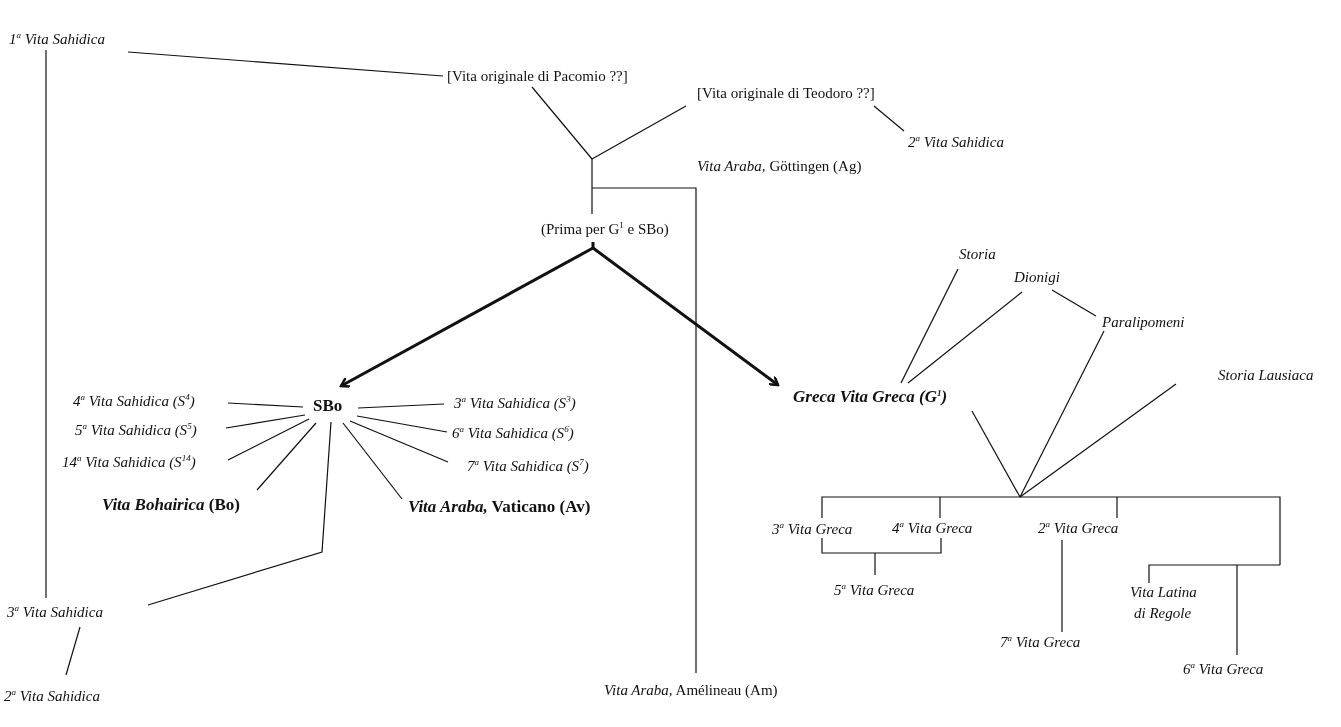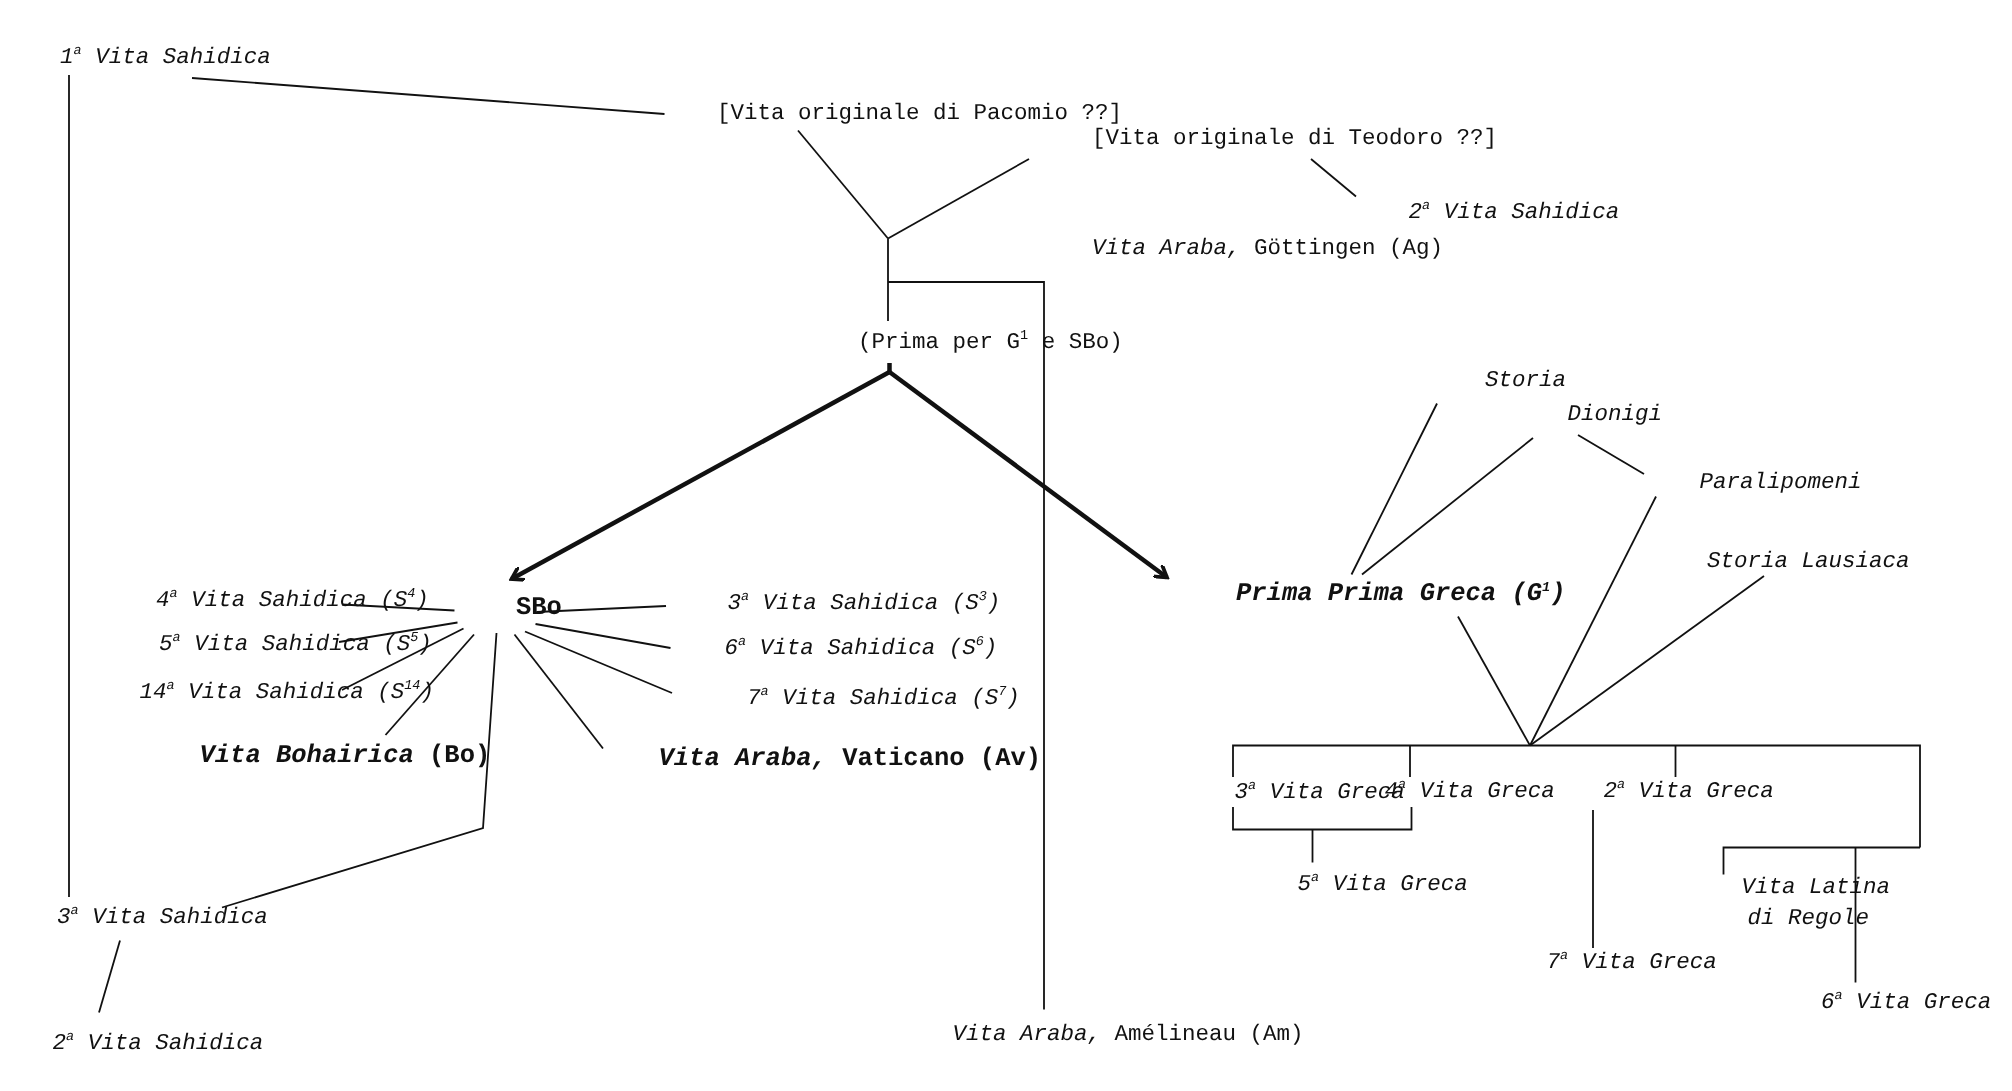--- a/index.html
+++ b/index.html
@@ -1,20 +1,20 @@
 <!DOCTYPE html>
 <html><head>
 <meta charset="utf-8">
 <style>
   html, body { margin: 0; padding: 0; background: #ffffff; }
   body { width: 1341px; height: 727px; position: relative; overflow: hidden;
          font-family: "DejaVu Serif", "Liberation Serif", serif; color: #111; }
   #stemma { position: absolute; left: 0; top: 0; width: 1341px; height: 727px; }
   .lbl { position: absolute; white-space: nowrap; font-size: 15px; line-height: 18px;
-         font-family: Liberation Mono, monospace; margin-left: 31px; }
+         font-family: Liberation Serif, serif; }
   .it { font-style: italic; }
   .bold { font-weight: bold; }
   .big { font-size: 17px; }
   sup { font-size: 9px; vertical-align: 6px; line-height: 0; }
   svg line, svg polyline { stroke: #111; fill: none; }
   .thin { stroke-width: 1.2; }
   .thick { stroke-width: 3; }
 </style>
 </head>
 <body>
@@ -90,28 +90,28 @@
 <div class="lbl it" style="left:75px;top:421px;"><span>5</span><sup>a</sup> <span>Vita Sahidica (S</span><sup>5</sup><span>)</span></div>
 <div class="lbl it" style="left:62px;top:453px;"><span>14</span><sup>a</sup> <span>Vita Sahidica (S</span><sup>14</sup><span>)</span></div>
 
 <div class="lbl it" style="left:454px;top:394px;"><span>3</span><sup>a</sup> <span>Vita Sahidica (S</span><sup>3</sup><span>)</span></div>
 <div class="lbl it" style="left:452px;top:424px;"><span>6</span><sup>a</sup> <span>Vita Sahidica (S</span><sup>6</sup><span>)</span></div>
 <div class="lbl it" style="left:467px;top:457px;"><span>7</span><sup>a</sup> <span>Vita Sahidica (S</span><sup>7</sup><span>)</span></div>
 
 <div class="lbl bold big" style="left:102px;top:496px;"><span class="it">Vita Bohairica</span><span> (Bo)</span></div>
 <div class="lbl bold big" style="left:408px;top:498px;"><span class="it">Vita Araba,</span><span> Vaticano (Av)</span></div>
 
-<div class="lbl it bold big" style="left:793px;top:388px;"><span>Prima Prima Greca  (G</span><sup>1</sup><span>)</span></div>
+<div class="lbl it bold big" style="left:793px;top:388px;"><span>Greca Vita Greca  (G</span><sup>1</sup><span>)</span></div>
 
 <div class="lbl it" style="left:959px;top:245px;">Storia</div>
 <div class="lbl it" style="left:1014px;top:268px;">Dionigi</div>
 <div class="lbl it" style="left:1102px;top:313px;">Paralipomeni</div>
-<div class="lbl it" style="left:1107px;top:366px;">Storia Lausiaca</div>
+<div class="lbl it" style="left:1218px;top:366px;">Storia Lausiaca</div>
 
-<div class="lbl it" style="left:792px;top:520px;"><span>3</span><sup>a</sup> <span>Vita Greca</span></div>
+<div class="lbl it" style="left:772px;top:520px;"><span>3</span><sup>a</sup> <span>Vita Greca</span></div>
 <div class="lbl it" style="left:892px;top:519px;text-align:right;"><span>4</span><sup>a</sup> <span>Vita Greca</span></div>
 <div class="lbl it" style="left:1038px;top:519px;"><span>2</span><sup>a</sup> <span>Vita Greca</span></div>
 <div class="lbl it" style="left:834px;top:581px;"><span>5</span><sup>a</sup> <span>Vita Greca</span></div>
 <div class="lbl it" style="left:1000px;top:633px;"><span>7</span><sup>a</sup> <span>Vita Greca</span></div>
 <div class="lbl it" style="left:1183px;top:660px;"><span>6</span><sup>a</sup> <span>Vita Greca</span></div>
 
 <div class="lbl it" style="left:1130px;top:583px;">Vita Latina</div>
 <div class="lbl it" style="left:1134px;top:604px;">di Regole</div>
 
 <div class="lbl it" style="left:7px;top:603px;"><span>3</span><sup>a</sup> <span>Vita Sahidica</span></div>

